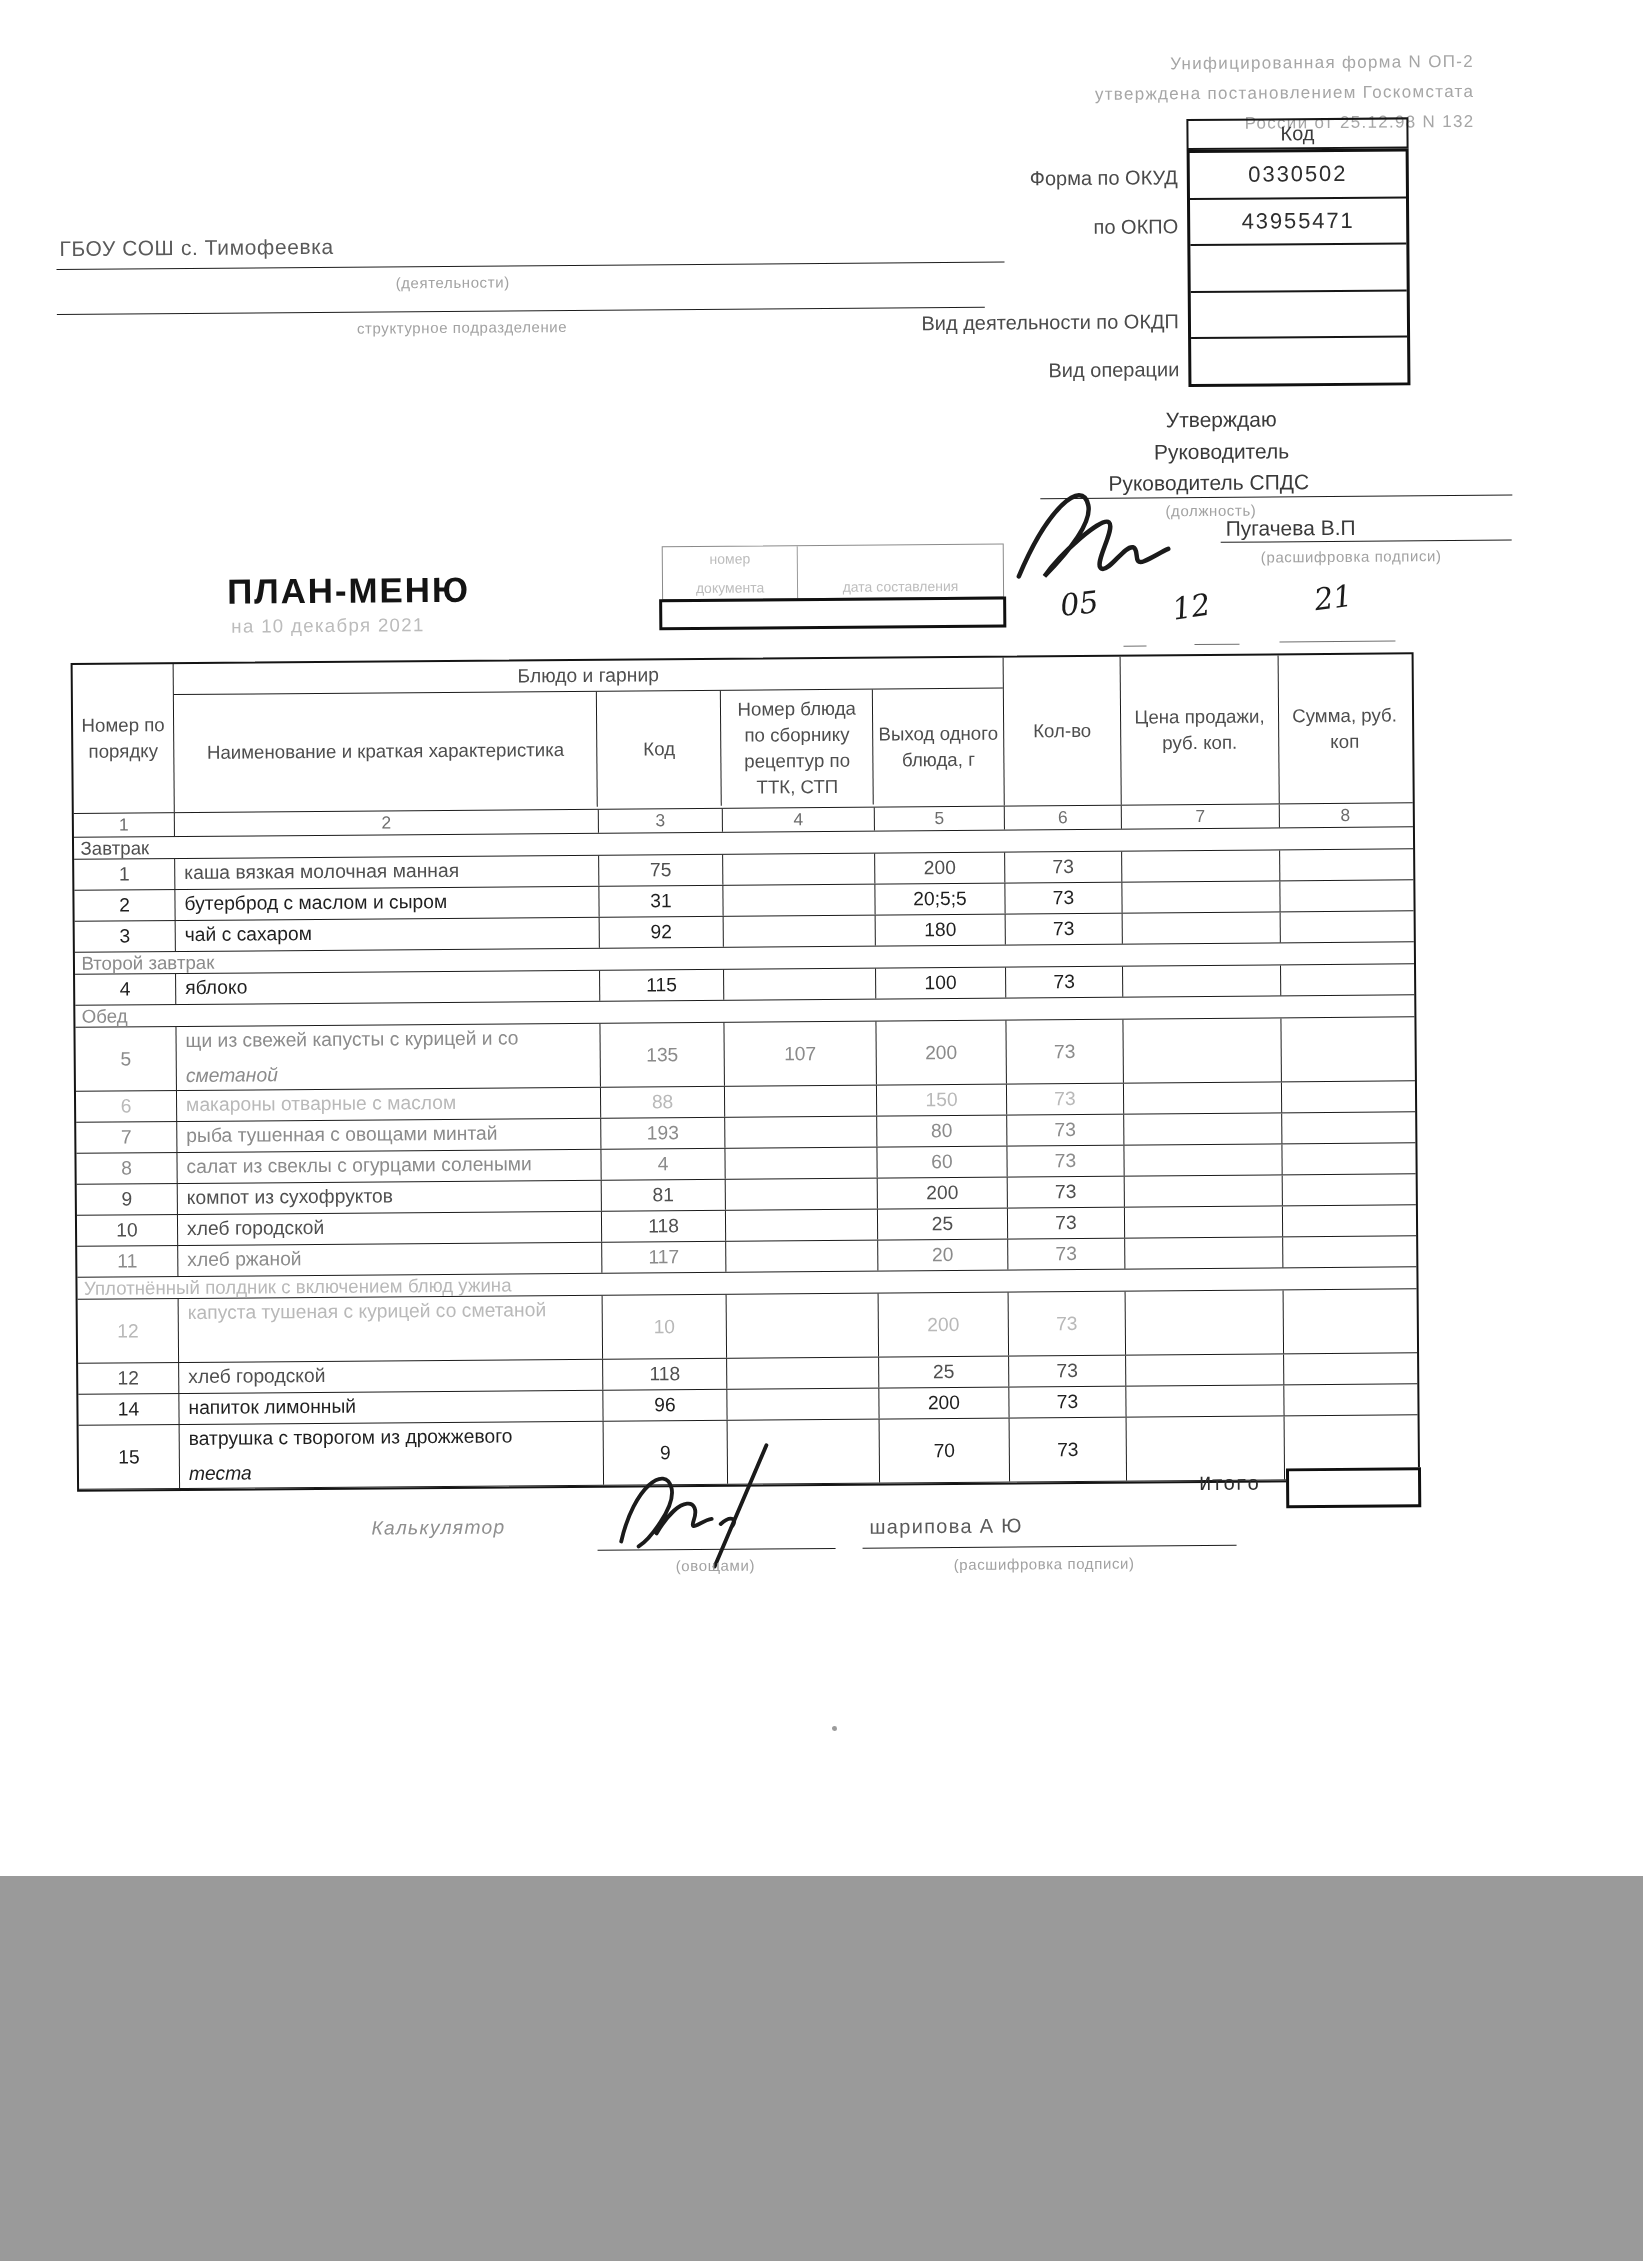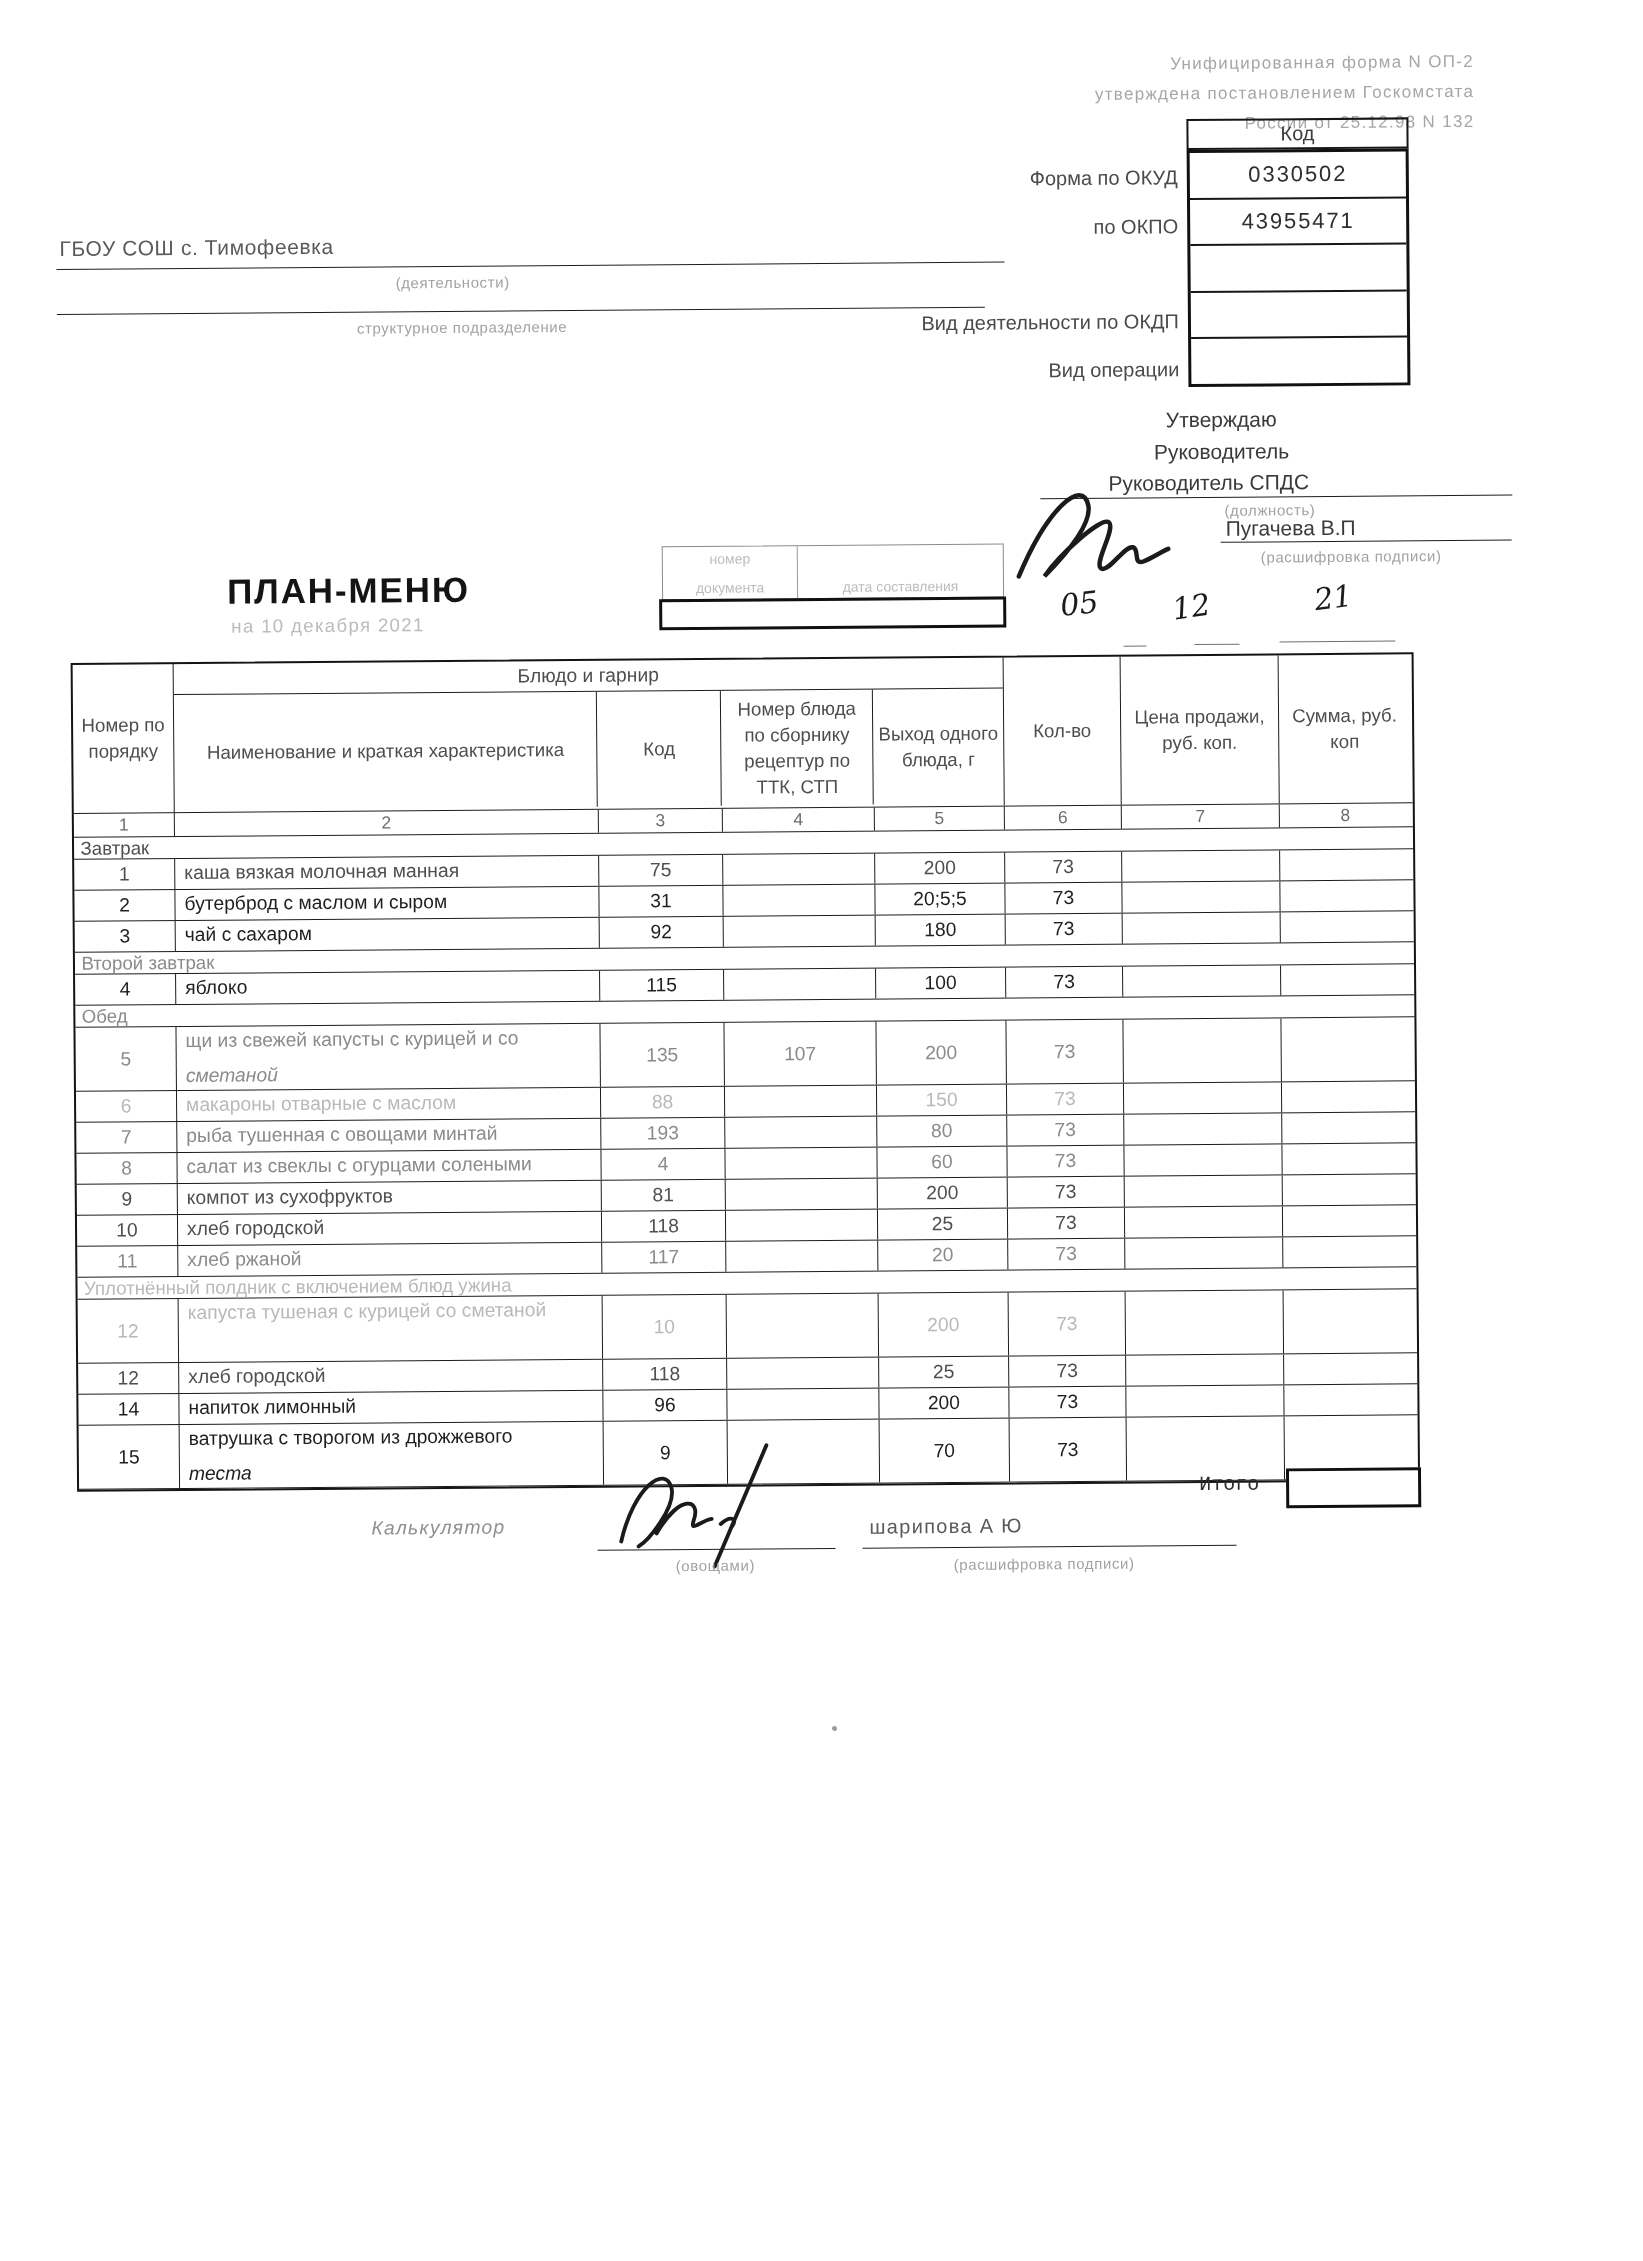--- a/index.html
+++ b/index.html
@@ -1,16 +1,16 @@
 <!DOCTYPE html>
 <html style="font-size:10.3px"><head>
 <meta charset="utf-8">
 <style>
   html,body{margin:0;padding:0;background:#9a9a9a;}
-  .page{position:relative;width:1644px;height:2261px;background:#ffffff;
+  .page{position:relative;width:1644px;height:1876px;background:#ffffff;
         font-family:"Liberation Sans",sans-serif;color:#333;overflow:hidden;}
   .tilt{position:absolute;left:0;top:0;width:1644px;height:2261px;
         transform:rotate(-0.45deg);transform-origin:822px 838px;}
   .abs{position:absolute;}
   
   .t-dark{color:#1f1f1f;}
   .t-mid{color:#4f4f4f;}
   .t-faint{color:#8b8b8b;}
   .t-xfaint{color:#b9b9b9;}
   .cap{font-size:15px;color:#a2a2a2;letter-spacing:0.6px;}
@@ -114,21 +114,21 @@
   <div class="abs orgname">ГБОУ СОШ с. Тимофеевка</div>
   <div class="hline" style="left:61px;top:263px;width:948px;"></div>
   <div class="abs cap" style="left:400px;top:271px;">(деятельности)</div>
   <div class="hline" style="left:61px;top:308px;width:928px;"></div>
   <div class="abs cap" style="left:361px;top:316px;">структурное подразделение</div>
 
   <div class="abs appr" style="left:1044px;top:411px;width:361px;text-align:center;">Утверждаю</div>
   <div class="abs appr" style="left:1044px;top:443px;width:361px;text-align:center;">Руководитель</div>
   <div class="abs appr" style="left:1031px;top:474px;width:361px;text-align:center;">Руководитель СПДС</div>
   <div class="hline" style="left:1043px;top:500px;width:472px;"></div>
-  <div class="abs cap" style="left:1227px;top:505px;">(должность)</div>
+  <div class="abs cap" style="left:1168px;top:505px;">(должность)</div>
   <div class="abs appr" style="left:1228px;top:520px;">Пугачева В.П</div>
   <div class="hline" style="left:1223px;top:545px;width:291px;"></div>
   <div class="abs cap" style="left:1263px;top:552px;">(расшифровка подписи)</div>
   <svg class="abs" style="left:998px;top:472px;" width="232" height="122" viewBox="0 0 360 190">
     <path d="M35 165 C80 60 135 12 144 55 C150 85 105 135 75 165 C100 130 165 72 176 82 C187 92 150 148 164 154 C176 159 200 118 213 121 C224 124 212 150 230 143 C244 137 258 128 268 124" fill="none" stroke="#1b1b1b" stroke-width="7" stroke-linecap="round"></path>
   </svg>
   <span class="abs hand" style="left:1062px;top:588px;transform:rotate(-6deg);">05</span>
   <span class="abs hand" style="left:1174px;top:592px;transform:rotate(-8deg);">12</span>
   <span class="abs hand" style="left:1316px;top:584px;transform:rotate(-7deg);">21</span>
   <div class="hline thin" style="left:1125px;top:648px;width:23px;"></div>

